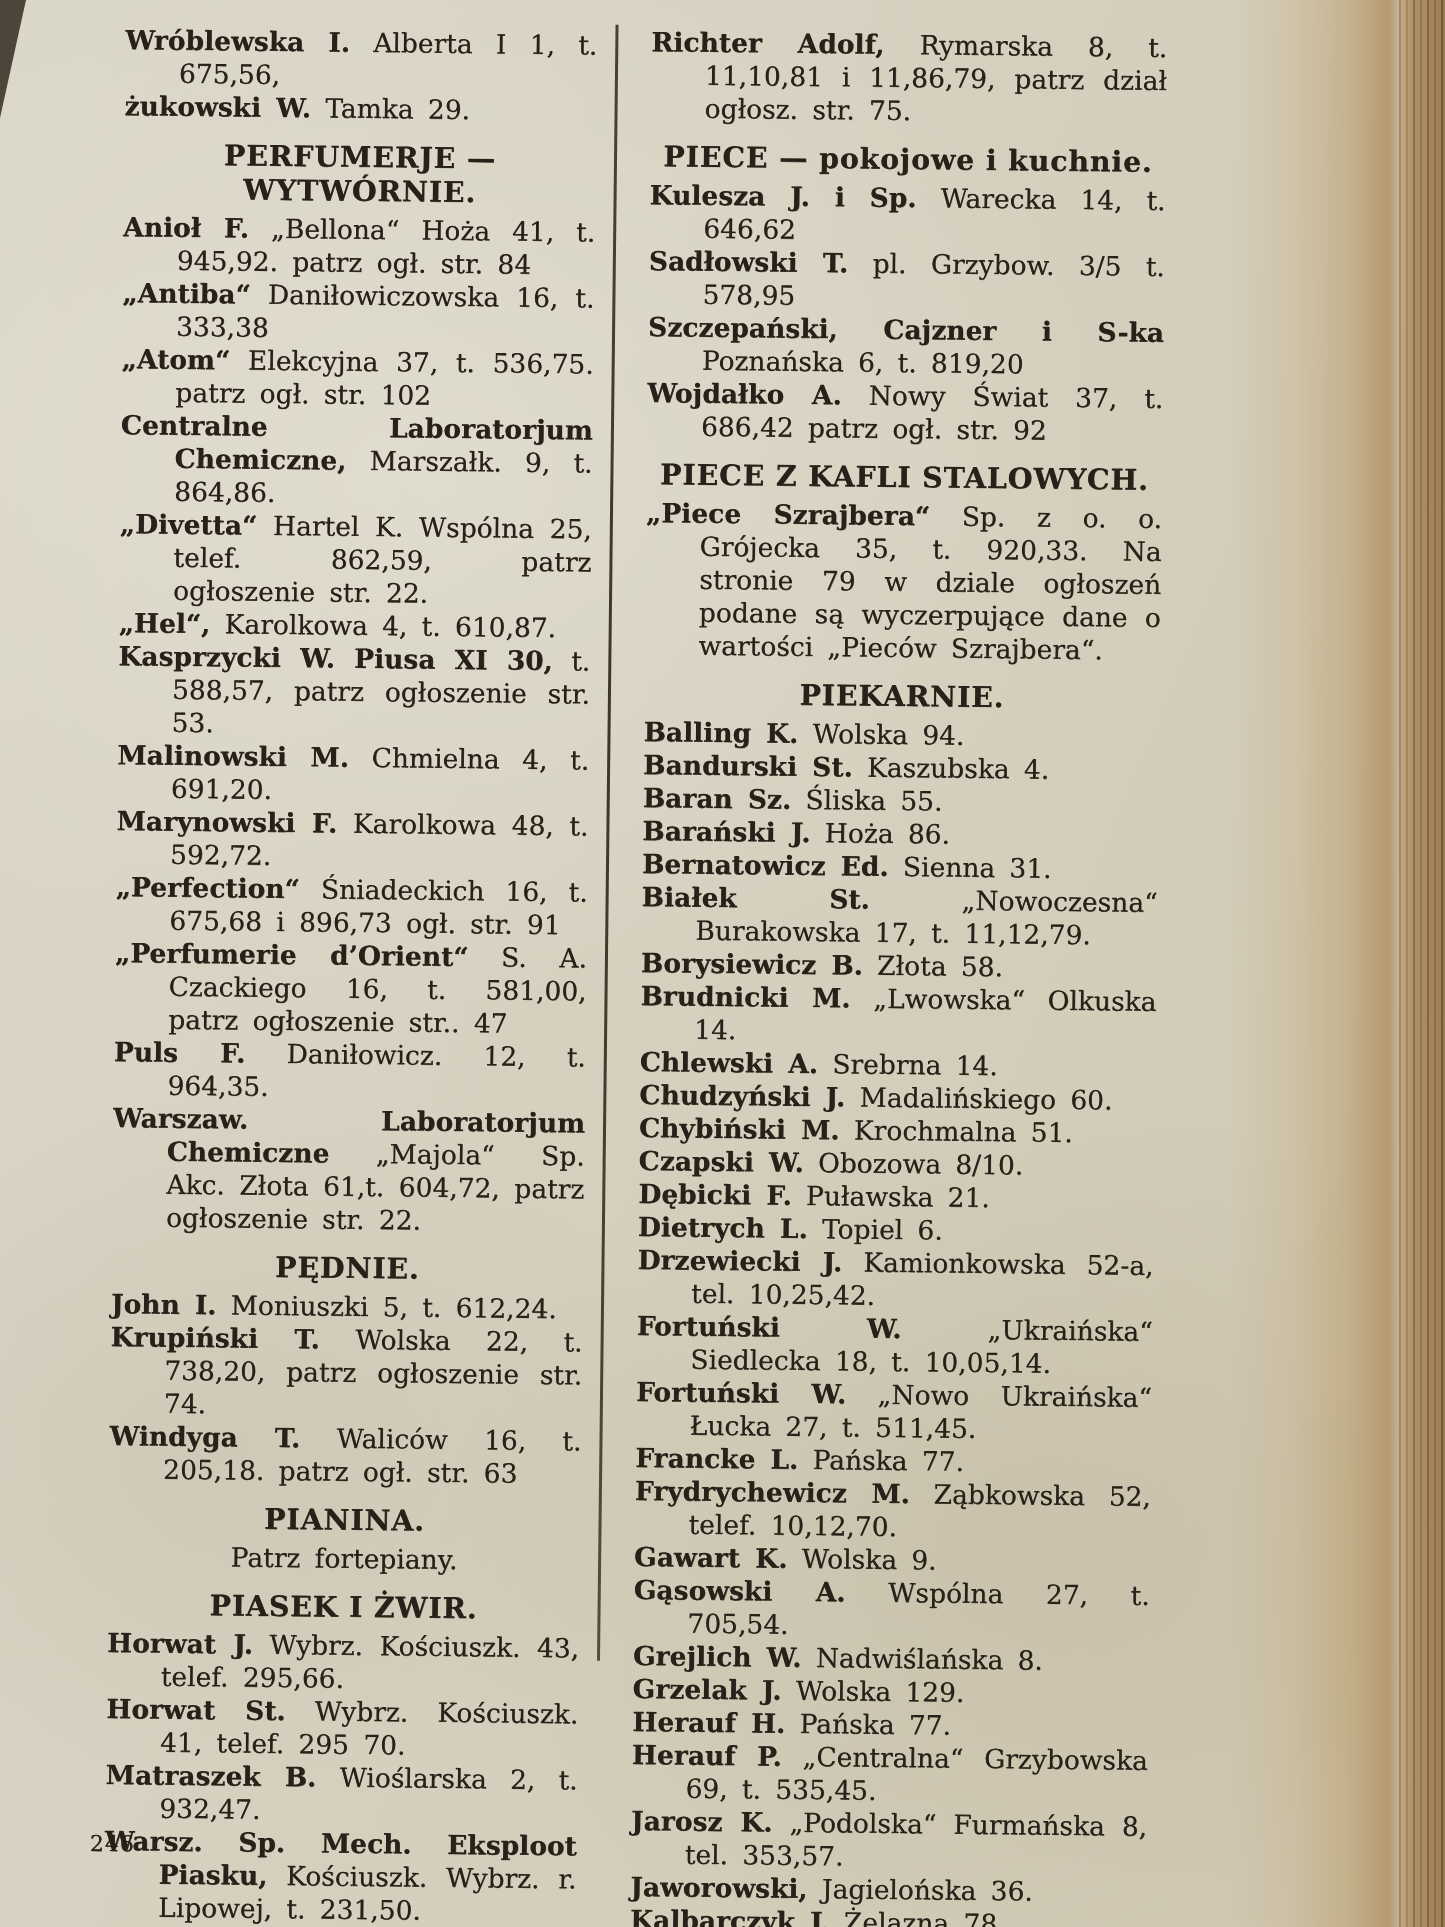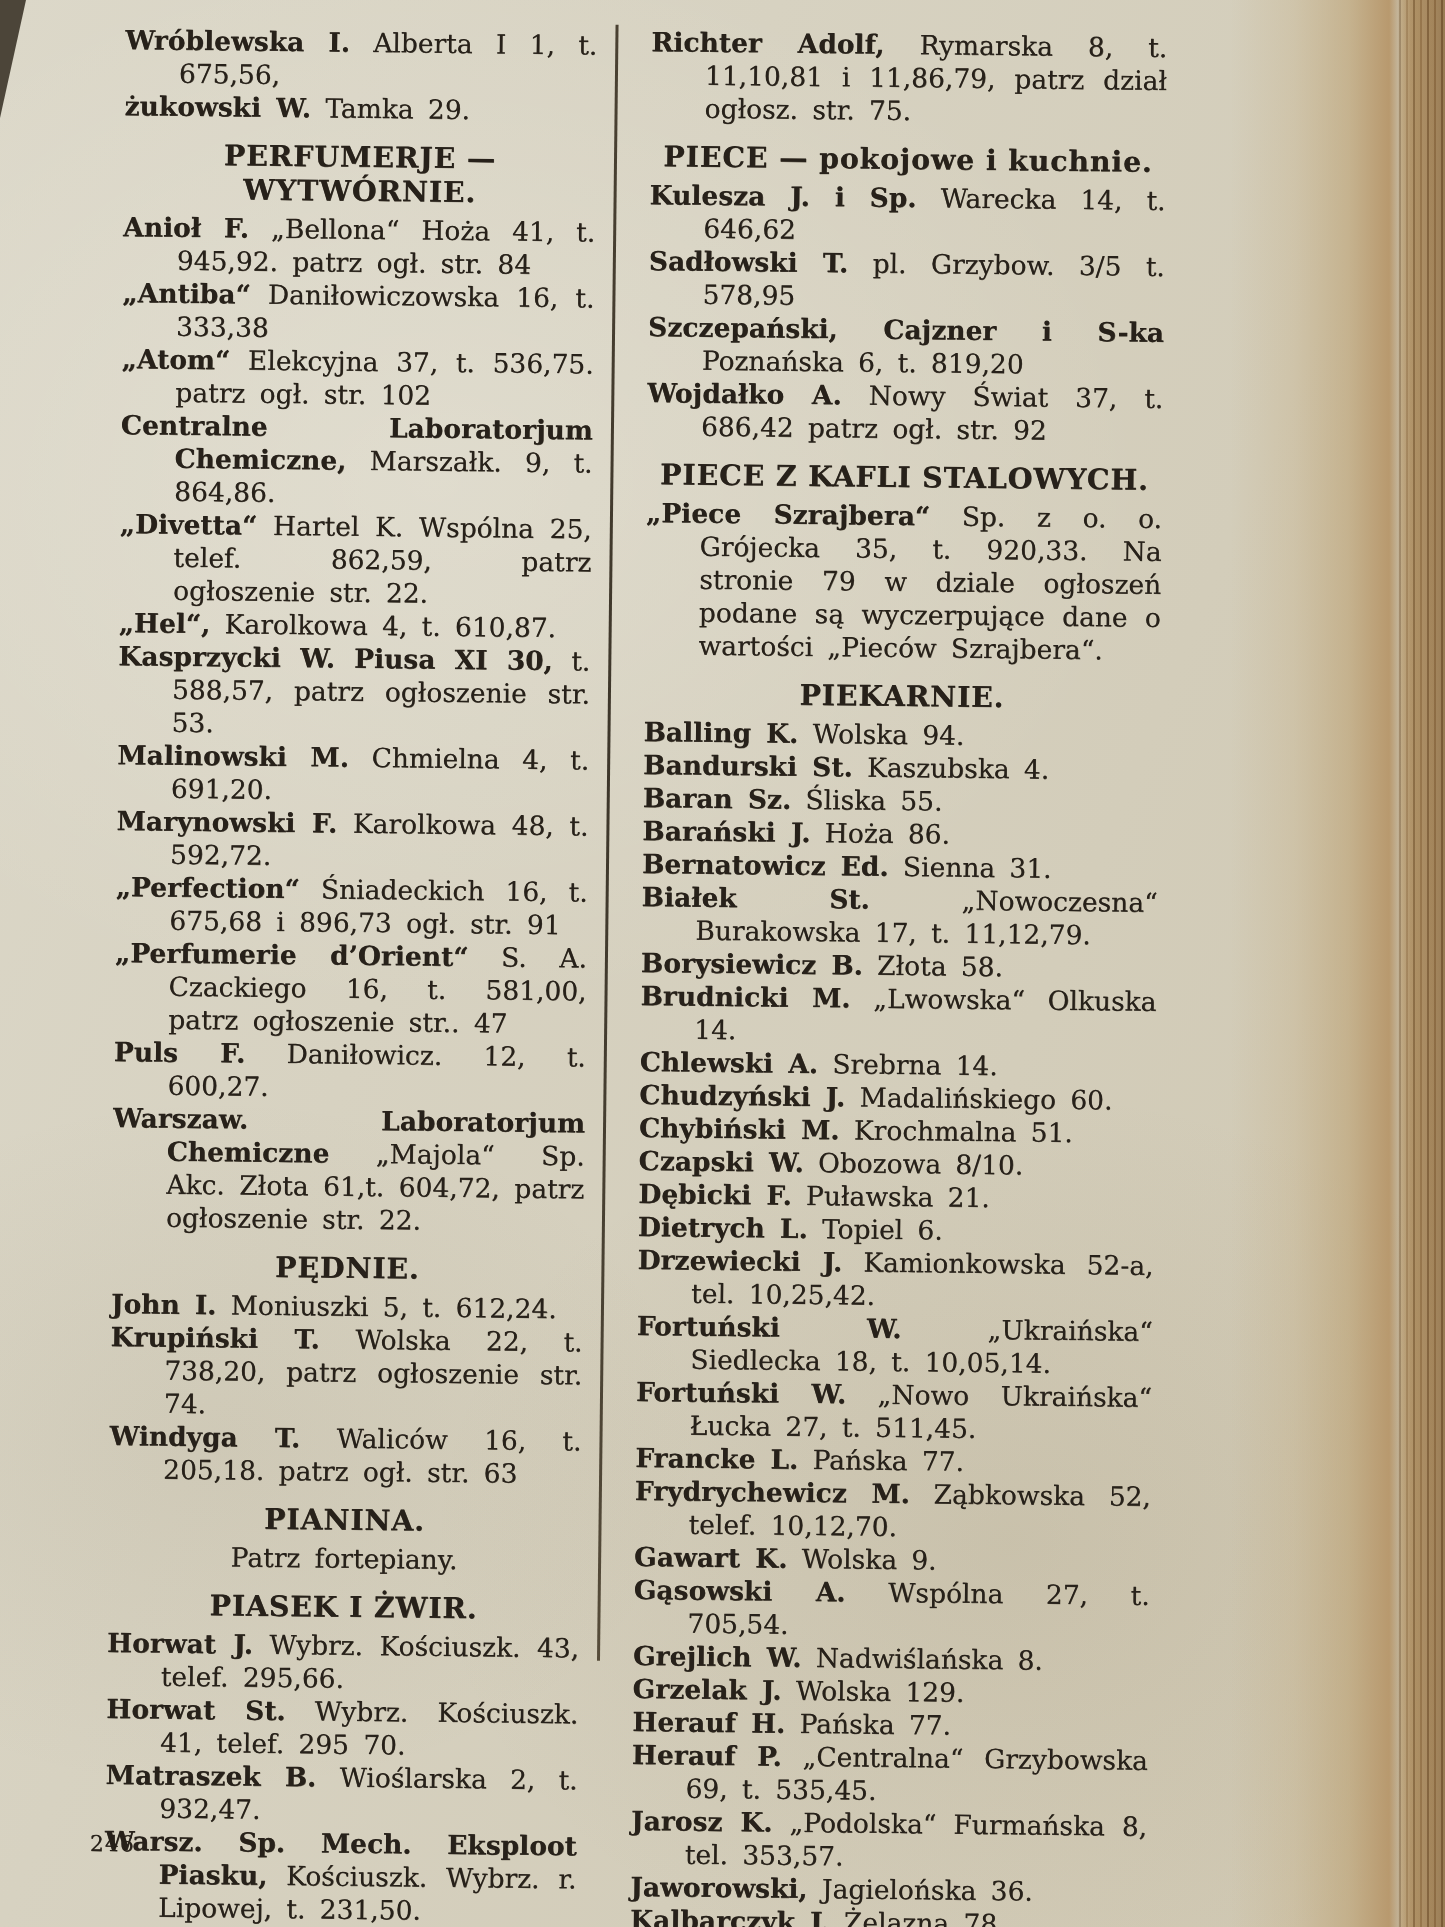--- a/index.html
+++ b/index.html
@@ -97,21 +97,21 @@
       <p class="entry"><b>„Antiba“</b><span> Daniłowiczowska 16, t. 333,38</span></p>
       <p class="entry"><b>„Atom“</b><span> Elekcyjna 37, t. 536,75. patrz ogł. str. 102</span></p>
       <p class="entry"><b>Centralne Laboratorjum Chemiczne,</b><span> Marszałk. 9, t. 864,86.</span></p>
       <p class="entry"><b>„Divetta“</b><span> Hartel K. Wspólna 25, telef. 862,59, patrz ogłoszenie str. 22.</span></p>
       <p class="entry"><b>„Hel“,</b><span> Karolkowa 4, t. 610,87.</span></p>
       <p class="entry"><b>Kasprzycki W. Piusa XI 30,</b><span> t. 588,57, patrz ogłoszenie str. 53.</span></p>
       <p class="entry"><b>Malinowski M.</b><span> Chmielna 4, t. 691,20.</span></p>
       <p class="entry"><b>Marynowski F.</b><span> Karolkowa 48, t. 592,72.</span></p>
       <p class="entry"><b>„Perfection“</b><span> Śniadeckich 16, t. 675,68 i 896,73 ogł. str. 91</span></p>
       <p class="entry"><b>„Perfumerie d’Orient“</b><span> S. A. Czackiego 16, t. 581,00, patrz ogłoszenie str.. 47</span></p>
-      <p class="entry"><b>Puls F.</b><span> Daniłowicz. 12, t. 600,27.</span></p>
+      <p class="entry"><b>Puls F.</b><span> Daniłowicz. 12, t. 964,35.</span></p>
       <p class="entry"><b>Warszaw. Laboratorjum Chemiczne</b><span> „Majola“ Sp. Akc. Złota 61,t. 604,72, patrz ogłoszenie str. 22.</span></p>
       <div class="h">PĘDNIE.</div>
       <p class="entry"><b>John I.</b><span> Moniuszki 5, t. 612,24.</span></p>
       <p class="entry"><b>Krupiński T.</b><span> Wolska 22, t. 738,20, patrz ogłoszenie str. 74.</span></p>
       <p class="entry"><b>Windyga T.</b><span> Waliców 16, t. 205,18. patrz ogł. str. 63</span></p>
       <div class="h">PIANINA.</div>
       <div class="note">Patrz fortepiany.</div>
       <div class="h">PIASEK I ŻWIR.</div>
       <p class="entry"><b>Horwat J.</b><span> Wybrz. Kościuszk. 43, telef. 295,66.</span></p>
       <p class="entry"><b>Horwat St.</b><span> Wybrz. Kościuszk. 41, telef. 295 70.</span></p>

